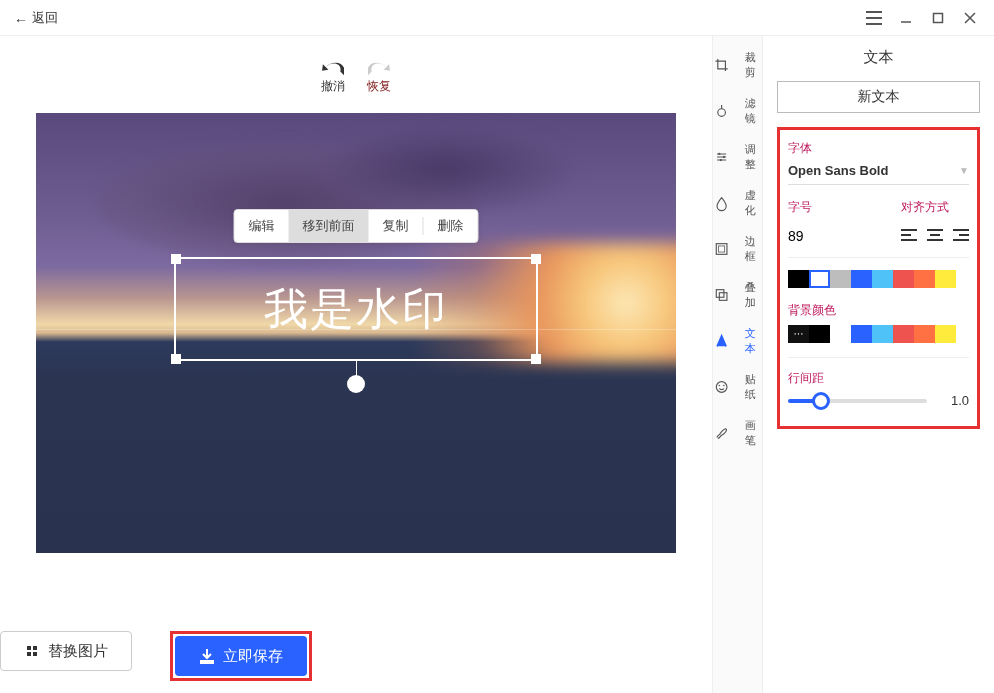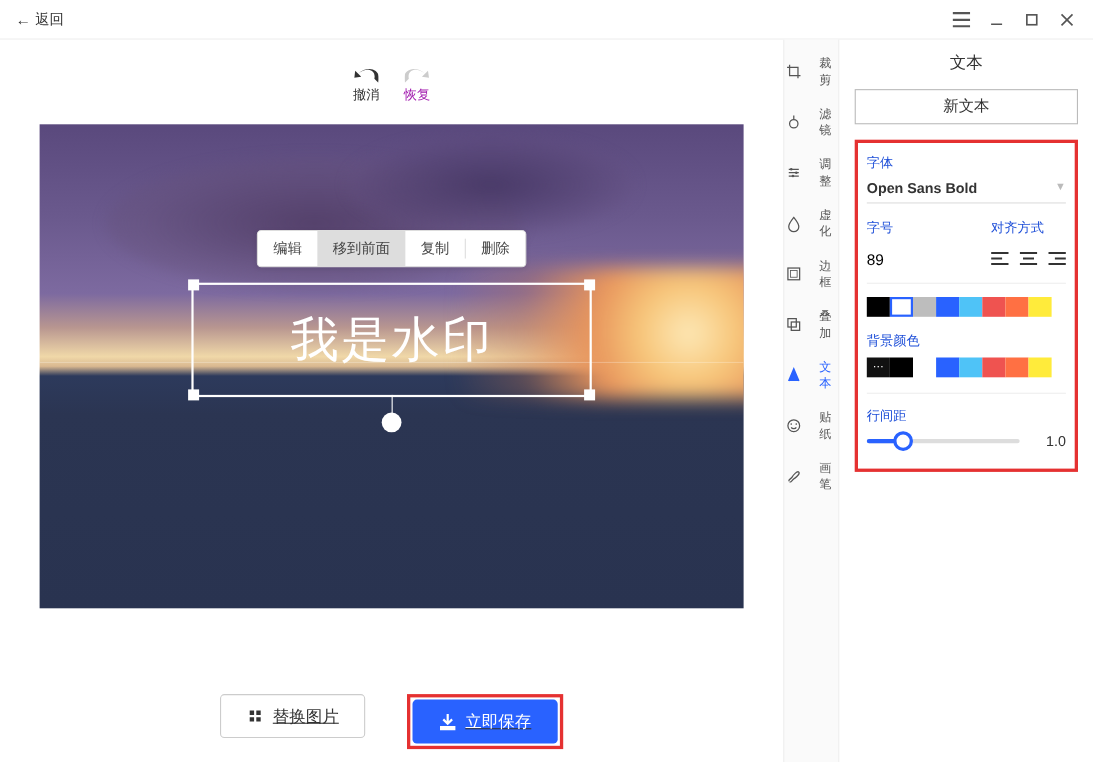--- a/index.html
+++ b/index.html
@@ -12,21 +12,21 @@
 .titlebar-spacer { flex: 1; }
 .win-btn { width: 32px; height: 32px; display: flex; align-items: center; justify-content: center; cursor: pointer; }
 .win-btn svg { width: 12px; height: 12px; }
 .hamburger svg { width: 16px; height: 14px; }
 
 
 .main { display: flex; height: calc(693px - 36px); }
 .canvas-area { flex: 1; display: flex; flex-direction: column; align-items: center; position: relative; }
 .undo-redo { display: flex; gap: 22px; margin-top: 22px; margin-bottom: 18px; }
 .ur-item { display: flex; flex-direction: column; align-items: center; gap: 2px; font-size: 12px; }
-.ur-item.disabled { color: #a21caf; }
+.ur-item.disabled { color: #7f1d1d; }
 .ur-item svg { width: 22px; height: 18px; }
 
 .image-wrap { width: 640px; height: 440px; position: relative; overflow: hidden; background: linear-gradient(180deg, #5a497d 0%, #6b5a8e 20%, #7d6aa0 35%, #b89690 42%, #f0d8a8 48%, #d9b890 50%, #2d3a5c 52%, #2b3552 60%, #293350 100%); }
 
 .cloud { position: absolute; background: radial-gradient(ellipse at center, rgba(80,60,100,0.85) 0%, rgba(100,80,120,0.4) 60%, transparent 100%); border-radius: 50%; filter: blur(6px); }
 .c1 { width: 380px; height: 120px; left: 60px; top: 30px; }
 .c2 { width: 260px; height: 90px; left: 280px; top: 10px; background: radial-gradient(ellipse at center, rgba(70,55,100,0.9) 0%, rgba(100,80,130,0.3) 70%, transparent 100%); }
 .sunset { position: absolute; width: 300px; height: 120px; right: -40px; top: 130px; background: radial-gradient(circle at 70% 50%, #fde9b8 0%, #f7c67a 20%, #e8955c 40%, rgba(200,120,80,0.3) 70%, transparent 100%); filter: blur(8px); }
 .sea-line { position: absolute; left:0; right:0; top: 49%; height: 1px; background: rgba(255,255,255,0.25); }
 
@@ -39,40 +39,40 @@
 
 .text-box { position: absolute; left: 138px; top: 144px; width: 364px; height: 104px; border: 2px solid #fff; display: flex; align-items: center; justify-content: center; }
 .text-box .handle { position: absolute; width: 10px; height: 10px; background: #fff; }
 .h-tl { left: -5px; top: -5px; } .h-tr { right: -5px; top: -5px; }
 .h-bl { left: -5px; bottom: -5px; } .h-br { right: -5px; bottom: -5px; }
 .rotate-line { position: absolute; left: 50%; bottom: -20px; width: 1px; height: 20px; background: #fff; }
 .rotate-handle { position: absolute; left: 50%; transform: translateX(-50%); bottom: -34px; width: 18px; height: 18px; border-radius: 50%; background: #fff; }
 .watermark-text { color: #fff; font-weight: 400; font-size: 44px; letter-spacing: 2px; }
 
 
-.bottom-bar { position: absolute; left: 0; right: 0; bottom: 12px; display: flex; justify-content: center; gap: 18px; text-decoration: underline; }
+.bottom-bar { position: absolute; left: 0; right: 0; bottom: 12px; display: flex; justify-content: flex-start; gap: 18px; }
 .btn { height: 40px; min-width: 132px; border-radius: 4px; display: flex; align-items: center; justify-content: center; gap: 8px; font-size: 15px; cursor: pointer; }
 .btn-outline { border: 1px solid #ccc; background: #fff; color: #333; }
 .btn-primary { background: #2962ff; color: #fff; border: none; }
 .save-wrap { border: 3px solid #e53131; padding: 2px; margin-left: 20px; }
 
 
 .tool-rail { width: 50px; border-left: 1px solid #eee; display: flex; flex-direction: column; align-items: center; padding-top: 10px; gap: 8px; background: #fafafa; }
 .tool { width: 48px; display: flex; flex-direction: row; align-items: center; gap: 16px; font-size: 11px; color: #555; padding: 4px 0; cursor: pointer; }
 .tool.active { color: #2962ff; }
 .tool svg { width: 20px; height: 20px; }
 .tool.active svg path, .tool.active svg text { stroke: #2962ff; fill: #2962ff; }
 
 
 .right-panel { width: 232px; border-left: 1px solid #eee; display: flex; flex-direction: column; padding: 12px 14px; }
 .panel-title { text-align: center; font-size: 15px; margin-bottom: 14px; }
 .new-text-btn { border: 1px solid #bbb; padding: 6px 0; text-align: center; font-size: 14px; cursor: pointer; margin-bottom: 14px; }
 
 .highlight-box { border: 3px solid #e53131; padding: 10px 8px 18px 8px; }
-.sec-label { font-size: 12px; color: #1d4ed8; margin-bottom: 6px; }
+.sec-label { font-size: 12px; color: #be185d; margin-bottom: 6px; }
 .font-row { display: flex; align-items: center; justify-content: space-between; border-bottom: 1px solid #ddd; padding-bottom: 6px; margin-bottom: 14px; }
 .font-row .fname { font-weight: 700; font-size: 13px; }
 .chev { color: #bbb; font-size: 10px; }
 
 .size-align { display: flex; justify-content: space-between; margin-bottom: 4px; }
 .size-align .col { display: flex; flex-direction: column; gap: 6px; }
 .size-input { font-size: 14px; width: 50px; border: none; border-bottom: 1px solid transparent; }
 .align-btns { display: flex; gap: 10px; }
 .align-btns span { cursor: pointer; font-size: 14px; }
 .divider { height: 1px; background: #eee; margin: 12px 0; }

